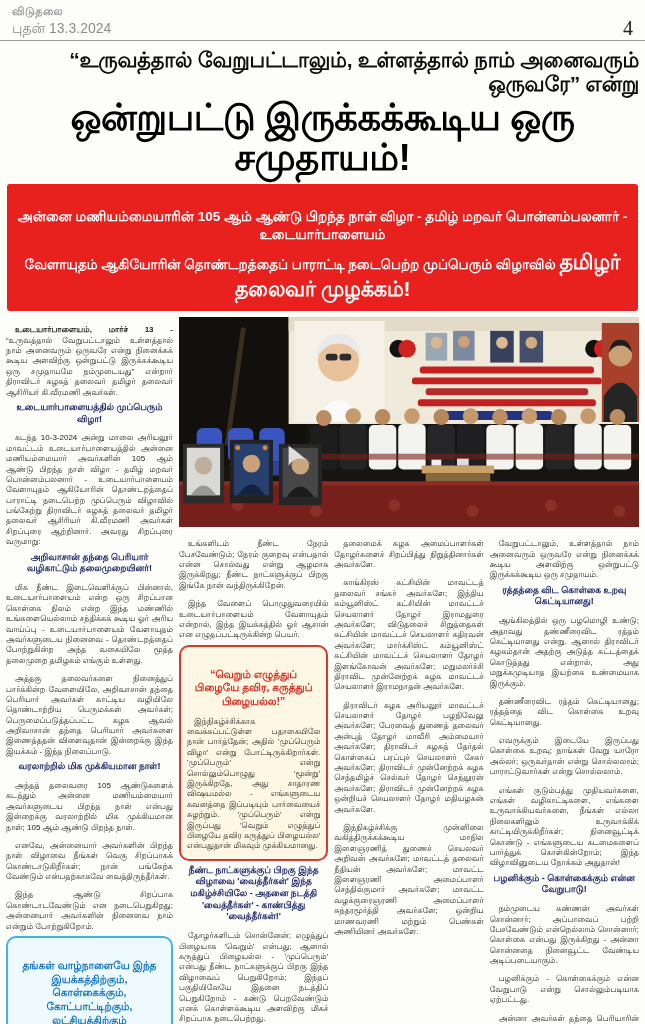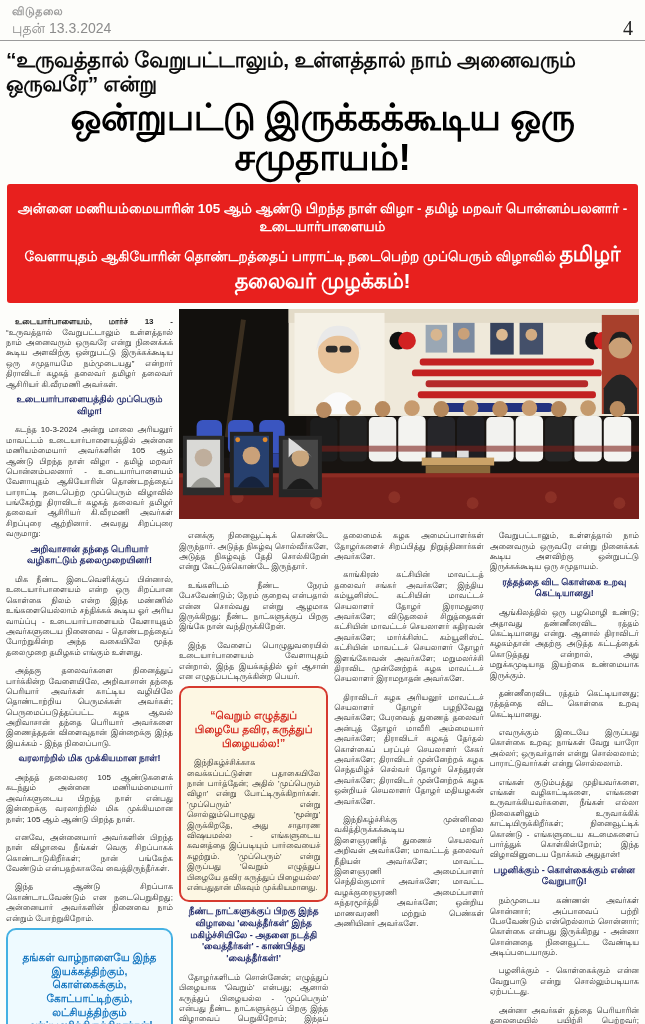--- a/index.html
+++ b/index.html
@@ -8,26 +8,26 @@
     background:#fdfdfa;overflow:hidden;
     font-family:"Liberation Sans",sans-serif;color:#1b1b1b;
   }
   
   .hdr{display:flex;justify-content:space-between;align-items:flex-end;
        padding:5px 12px 2px 12px;border-bottom:1.5px solid #9a9a9a;}
   .masthead-title{font-weight:bold;font-size:11px;color:#9b9b9b;letter-spacing:.5px;}
   .masthead-date{font-size:14px;color:#8c8c8c;margin-top:1px;}
   .pageno{font-family:"Liberation Serif",serif;font-size:20px;color:#222;line-height:1;}
   
-  .kicker{font-weight:bold;font-size:21px;text-align:left;margin:7px 6px 0 6px;
+  .kicker{font-weight:bold;font-size:21px;text-align:right;margin:7px 6px 0 6px;
           color:#0d0d0d;line-height:1.15;letter-spacing:-0.3px;}
   .mainhead{font-weight:bold;font-size:37px;text-align:center;margin:2px 4px 6px 4px;
             color:#000;line-height:1.08;letter-spacing:-0.5px;}
   
-  .banner{background:#e8201e;margin:0 7px;border-radius:3px;padding:16px 10px 9px 10px;
+  .banner{background:#e8201e;margin:0 7px;border-radius:3px;padding:24px 10px 9px 10px;
           text-align:center;color:#fff;font-weight:bold;}
   .banner-l1{font-size:13.5px;line-height:1.35;}
   .banner-l2{font-size:13.5px;line-height:1.3;margin-top:3px;}
   .banner-em{font-size:21px;letter-spacing:-0.3px;}
   
   .content{display:flex;gap:6px;padding:6px 6px 0 6px;height:812px;overflow:hidden;}
   .col{overflow:hidden;}
   .col1{width:167px;flex:none;}
   .rightzone{flex:1;display:flex;flex-direction:column;min-width:0;}
   .photo{height:210px;flex:none;background:#151210;}
@@ -198,21 +198,20 @@
             <rect x="102" y="128" width="44" height="62" fill="#262626"></rect>
               <rect x="106" y="132" width="36" height="50" fill="#474747"></rect>
               <circle cx="124" cy="150" r="9" fill="#c9a67d"></circle>
               <path d="M112 130 Q124 138 136 150 Q130 142 124 143 Q118 142 112 150 Z" fill="#ddd"></path>
               <path d="M110 182 Q124 160 138 182 Z" fill="#1c1c1c"></path>
           </g>
         </svg>
       </div>
       <div class="threecols">
         <div class="col col2" id="col2">
-            <p class="para">எனக்கு நினைவூட்டிக் கொண்டே இருந்தார். அடுத்த நிகழ்வு சொல்வீர்களே, அடுத்த நிகழ்வுத் தேதி சொல்கிறேன் என்று கேட்டுக்கொண்டே இருந்தார்.</p>
             <p class="para">உங்களிடம் நீண்ட நேரம் பேசவேண்டும்; நேரம் குறைவு என்பதால் என்ன சொல்வது என்று ஆழமாக இருக்கிறது; நீண்ட நாட்களுக்குப் பிறகு இங்கே நான் வந்திருக்கிறேன்.</p>
             <p class="para">இந்த வேளைப் பொழுதுவரையில் உடையார்பாளையம் வேளாயுதம் என்றால், இந்த இயக்கத்தில் ஓர் ஆசான் என எழுதப்பட்டிருக்கின்ற பெயர்.</p>
             <div class="box box-red">
               <h4 class="box-heading">“வெறும் எழுத்துப் பிழையே தவிர, கருத்துப் பிழையல்ல!”</h4>
               <p class="para box-para">இந்நிகழ்ச்சிக்காக வைக்கப்பட்டுள்ள பதாகையிலே நான் பார்த்தேன்; அதில் 'முப்பெரும் விழா' என்று போட்டிருக்கிறார்கள். 'முப்பெரும்' என்று சொல்லும்பொழுது 'மூன்று' இருக்கிறதே, அது சாதாரண விஷயமல்ல - எங்களுடைய கவனத்தை இப்படியும் பார்வையைச் சுழற்றும். 'முப்பெரும்' என்று இருப்பது 'வெறும் எழுத்துப் பிழையே தவிர கருத்துப் பிழையல்ல' என்பதுதான் மிகவும் முக்கியமானது.</p>
             </div>
             <h3 class="subhead">நீண்ட நாட்களுக்குப் பிறகு இந்த விழாவை 'வைத்தீர்கள்' இந்த மகிழ்ச்சியிலே - அதனை நடத்தி 'வைத்தீர்கள்' - காண்பித்து 'வைத்தீர்கள்!'</h3>
             <p class="para">தோழர்களிடம் சொன்னேன்; எழுத்துப் பிழையாக 'வெறும்' என்பது; ஆனால் கருத்துப் பிழையல்ல - 'முப்பெரும்' என்பது நீண்ட நாட்களுக்குப் பிறகு இந்த விழாவைப் பெறுகிறோம்; இந்தப் பகுதியிலேயே இதனை நடத்திப் பெறுகிறோம் - கண்டு பெறவேண்டும் எனக் கொள்ளக்கூடிய அளவிற்கு மிகச் சிறப்பாக நடைபெற்றது.</p>
           </div>
         <div class="col col3" id="col3">

